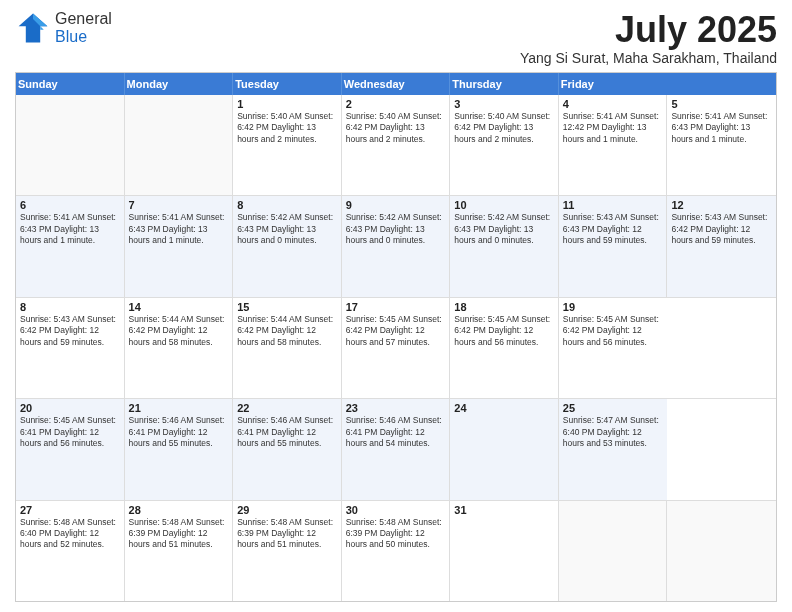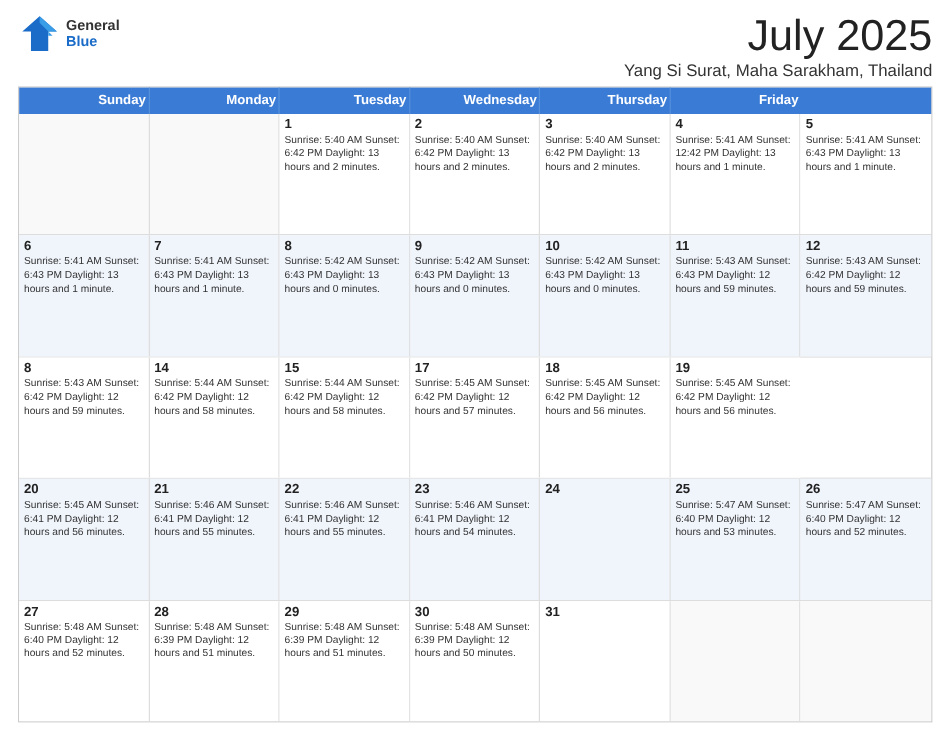--- a/index.html
+++ b/index.html
@@ -22,36 +22,36 @@
       justify-content: space-between;
       align-items: flex-start;
       margin-bottom: 6px;
     }
     .logo {
       display: flex;
       align-items: center;
       gap: 4px;
     }
     .logo-text {
-      font-size: 12px;
-      font-weight: bold;
+      font-size: 16px;
+      font-weight: normal;
       line-height: 1.1;
     }
     .logo-text .general { color: #333; }
     .logo-text .blue { color: #1a6cc8; }
     .logo-icon {
       width: 36px;
       height: 36px;
     }
     .title-block {
       text-align: right;
     }
     .month-title {
       font-size: 36px;
-      font-weight: normal;
+      font-weight: bold;
       color: #222;
       line-height: 1.1;
     }
     .location-title {
       font-size: 14px;
       color: #333;
       margin-left: 44px;
     }
     .calendar {
       flex: 1;
@@ -61,21 +61,21 @@
     }
     .cal-header {
       display: grid;
       grid-template-columns: repeat(7, 1fr);
       background: #3a7bd5;
     }
     .cal-header-cell {
       color: #fff;
       font-size: 11px;
       font-weight: bold;
-      text-align: right;
+      text-align: left;
       padding: 5px 2px;
       border-right: 1px solid #5590dc;
     }
     .cal-header-cell:last-child { border-right: none; }
     .cal-body {
       flex: 1;
       display: flex;
       flex-direction: column;
     }
     .cal-row {
@@ -307,27 +307,20 @@
           <div class="cal-cell alt-row">
             <span class="day-num">24</span>
           </div>
           <div class="cal-cell alt-row">
             <span class="day-num">25</span>
             <div class="day-info">Sunrise: 5:47 AM
 Sunset: 6:40 PM
 Daylight: 12 hours
 and 53 minutes.</div>
           </div>
-          <div class="cal-cell alt-row">
-            <span class="day-num">26</span>
-            <div class="day-info">Sunrise: 5:47 AM
-Sunset: 6:40 PM
-Daylight: 12 hours
-and 52 minutes.</div>
-          </div>
         </div>
         <div class="cal-row">
           <div class="cal-cell">
             <span class="day-num">27</span>
             <div class="day-info">Sunrise: 5:48 AM
 Sunset: 6:40 PM
 Daylight: 12 hours
 and 52 minutes.</div>
           </div>
           <div class="cal-cell">

